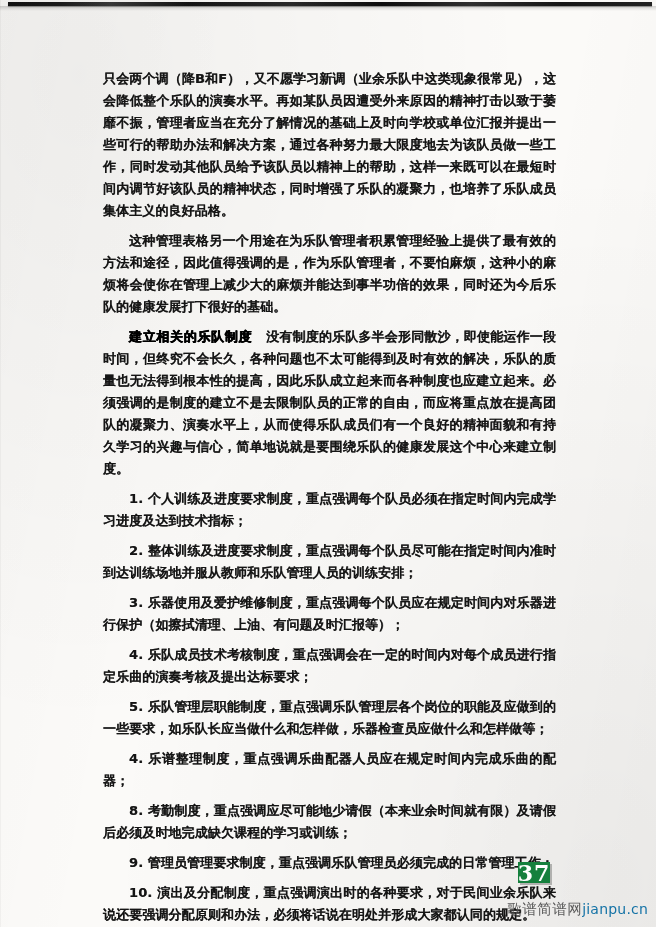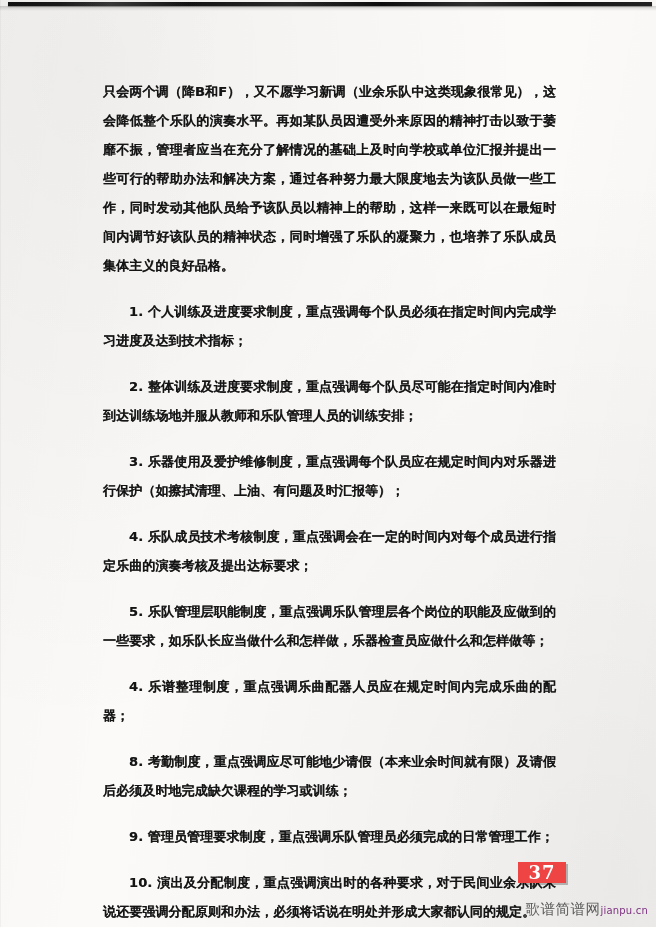--- a/index.html
+++ b/index.html
@@ -53,23 +53,23 @@
 
   .text-block {
     position: absolute;
     left: 103px;
     top: 60px;
     width: 453px;
     z-index: 6;
   }
 
   p.para {
-    margin: 17px 0 1px 0;
+    margin: 8px 0 1px 0;
     font-size: 13.0px;
-    line-height: 29px;
+    line-height: 22px;
     text-align: justify;
     text-justify: inter-ideograph;
     color: #141414;
     letter-spacing: 0.1px;
     text-indent: 26px;
     font-weight: 600;
     
     text-shadow: 0.35px 0 0 rgba(20,20,20,0.45), 0 0.35px 0 rgba(20,20,20,0.3);
   }
   p.para.no-indent { text-indent: 0; }
@@ -81,26 +81,26 @@
     letter-spacing: 0.6px;
     text-shadow: 0.5px 0 0 #000, 0 0.4px 0 #000, -0.3px 0 0 rgba(0,0,0,0.5);
   }
   .head-sep { display: inline-block; width: 14px; }
 
   
   .page-number {
     position: absolute;
     left: 518px;
     top: 862px;
-    width: 48px;
+    width: 32px;
     height: 21px;
-    background: #ef4444;
+    background: #15803d;
     color: #ffffff;
     font-family: "DejaVu Serif", "Liberation Serif", serif;
-    font-size: 18px;
+    font-size: 22px;
     font-weight: 700;
     letter-spacing: 1px;
     display: flex;
     align-items: center;
     justify-content: center;
     z-index: 7;
     box-shadow: 2px 2px 0 rgba(0,0,0,0.25);
   }
 
   
@@ -114,22 +114,22 @@
     opacity: 0.92;
   }
   .watermark .wm-cn {
     font-family: "DejaVu Serif", "Liberation Serif", serif;
     font-size: 14.5px;
     color: #4f4f4f;
     letter-spacing: 0.5px;
   }
   .watermark .wm-en {
     font-family: "DejaVu Sans", "Liberation Sans", sans-serif;
-    font-size: 10px;
-    color: #701a75;
+    font-size: 14px;
+    color: #0369a1;
     letter-spacing: 0.2px;
   }
 
   
   .streaks {
     position: absolute;
     inset: 0;
     z-index: 2;
     background-image:
       linear-gradient(90deg, rgba(0,0,0,0.03) 0 1px, rgba(0,0,0,0) 1px 38px),
@@ -144,21 +144,23 @@
 <div id="page">
 
   <div class="scan-edge-top"></div>
   <div class="scan-edge-top-soft"></div>
   <div class="streaks"></div>
 
   <div class="text-block">
 
     <p class="para no-indent">只会两个调（降B和F），又不愿学习新调（业余乐队中这类现象很常见），这会降低整个乐队的演奏水平。再如某队员因遭受外来原因的精神打击以致于萎靡不振，管理者应当在充分了解情况的基础上及时向学校或单位汇报并提出一些可行的帮助办法和解决方案，通过各种努力最大限度地去为该队员做一些工作，同时发动其他队员给予该队员以精神上的帮助，这样一来既可以在最短时间内调节好该队员的精神状态，同时增强了乐队的凝聚力，也培养了乐队成员集体主义的良好品格。</p>
 
+    <p class="para">这种管理表格另一个用途在为乐队管理者积累管理经验上提供了最有效的方法和途径，因此值得强调的是，作为乐队管理者，不要怕麻烦，这种小的麻烦将会使你在管理上减少大的麻烦并能达到事半功倍的效果，同时还为今后乐队的健康发展打下很好的基础。</p>
 
+    <p class="para gap"><span class="blk-head">建立相关的乐队制度</span><span class="head-sep"></span><span>没有制度的乐队多半会形同散沙，即使能运作一段时间，但终究不会长久，各种问题也不太可能得到及时有效的解决，乐队的质量也无法得到根本性的提高，因此乐队成立起来而各种制度也应建立起来。必须强调的是制度的建立不是去限制队员的正常的自由，而应将重点放在提高团队的凝聚力、演奏水平上，从而使得乐队成员们有一个良好的精神面貌和有持久学习的兴趣与信心，简单地说就是要围绕乐队的健康发展这个中心来建立制度。</span></p>
 
 
     <p class="para">1. 个人训练及进度要求制度，重点强调每个队员必须在指定时间内完成学习进度及达到技术指标；</p>
     <p class="para">2. 整体训练及进度要求制度，重点强调每个队员尽可能在指定时间内准时到达训练场地并服从教师和乐队管理人员的训练安排；</p>
     <p class="para">3. 乐器使用及爱护维修制度，重点强调每个队员应在规定时间内对乐器进行保护（如擦拭清理、上油、有问题及时汇报等）；</p>
     <p class="para">4. 乐队成员技术考核制度，重点强调会在一定的时间内对每个成员进行指定乐曲的演奏考核及提出达标要求；</p>
     <p class="para">5. 乐队管理层职能制度，重点强调乐队管理层各个岗位的职能及应做到的一些要求，如乐队长应当做什么和怎样做，乐器检查员应做什么和怎样做等；</p>
     <p class="para">4. 乐谱整理制度，重点强调乐曲配器人员应在规定时间内完成乐曲的配器；</p>
     <p class="para">8. 考勤制度，重点强调应尽可能地少请假（本来业余时间就有限）及请假后必须及时地完成缺欠课程的学习或训练；</p>
     <p class="para">9. 管理员管理要求制度，重点强调乐队管理员必须完成的日常管理工作；</p>

